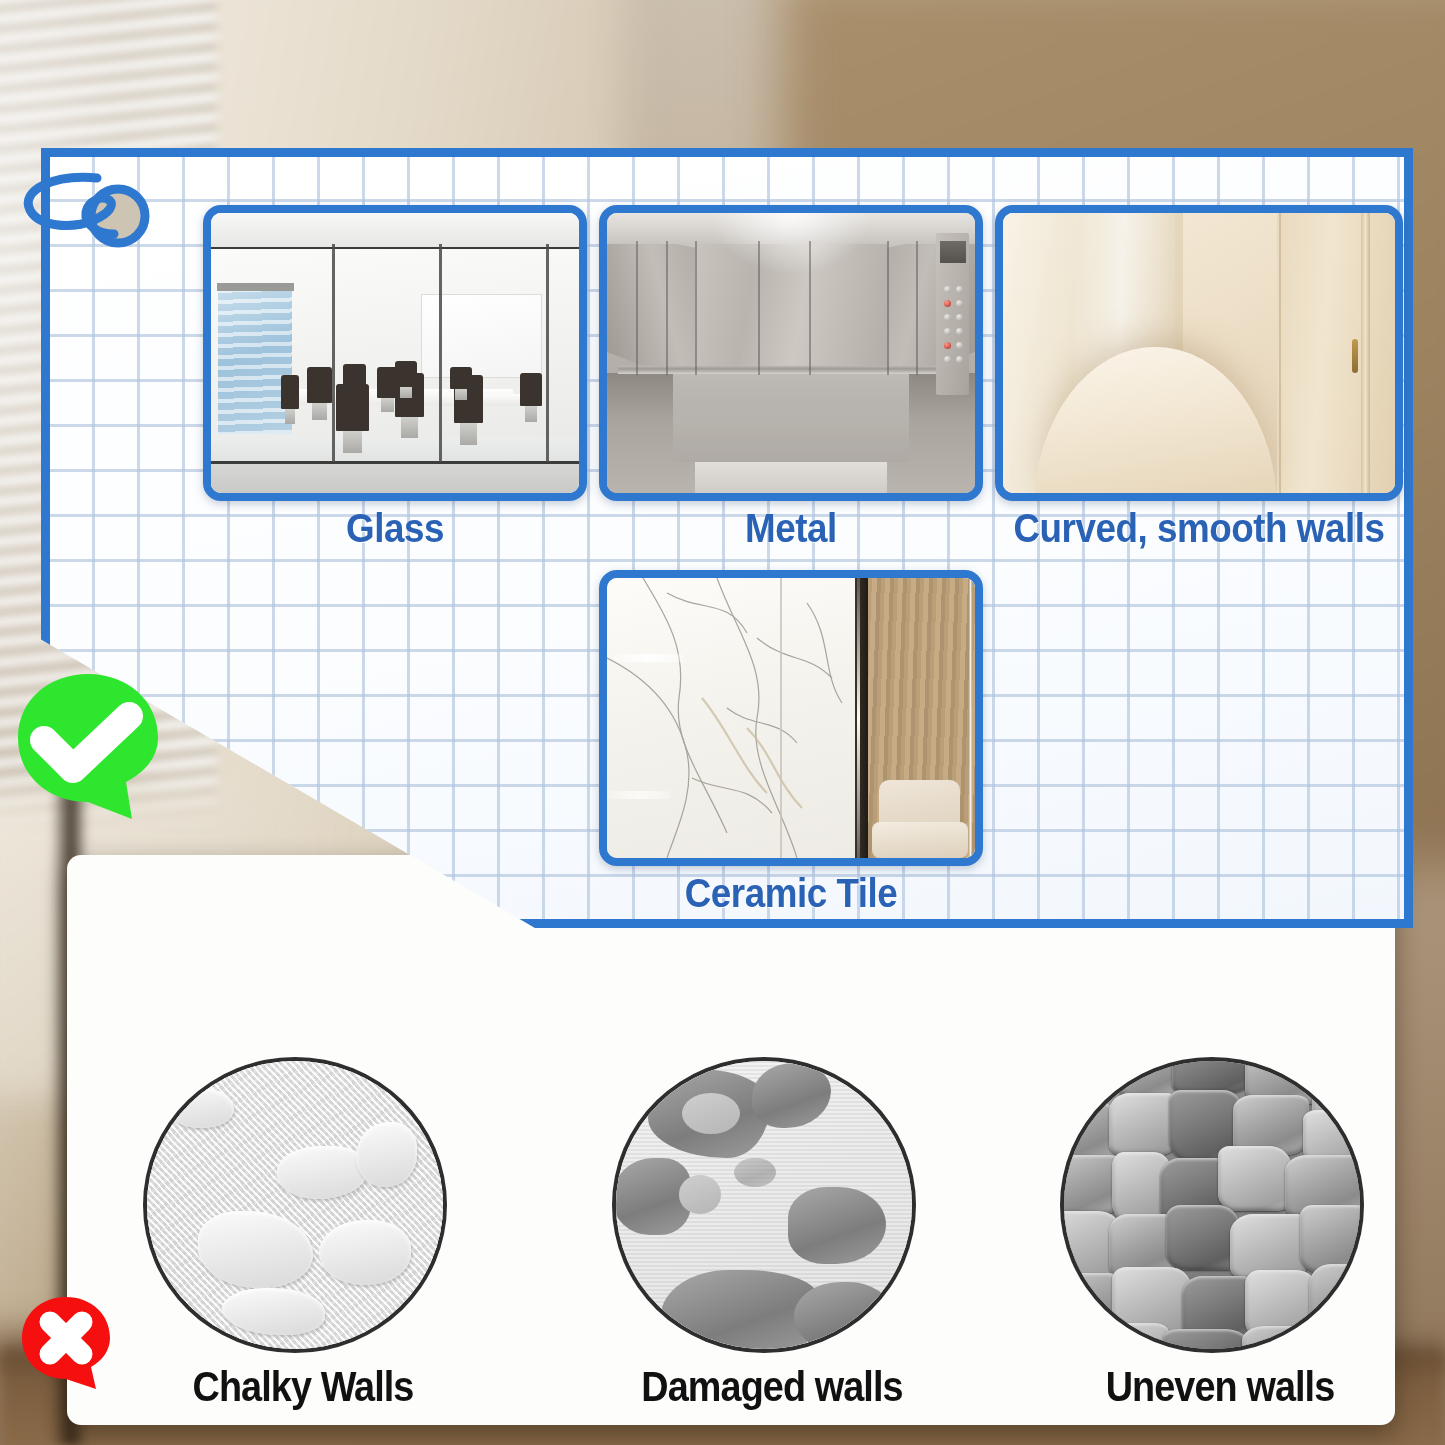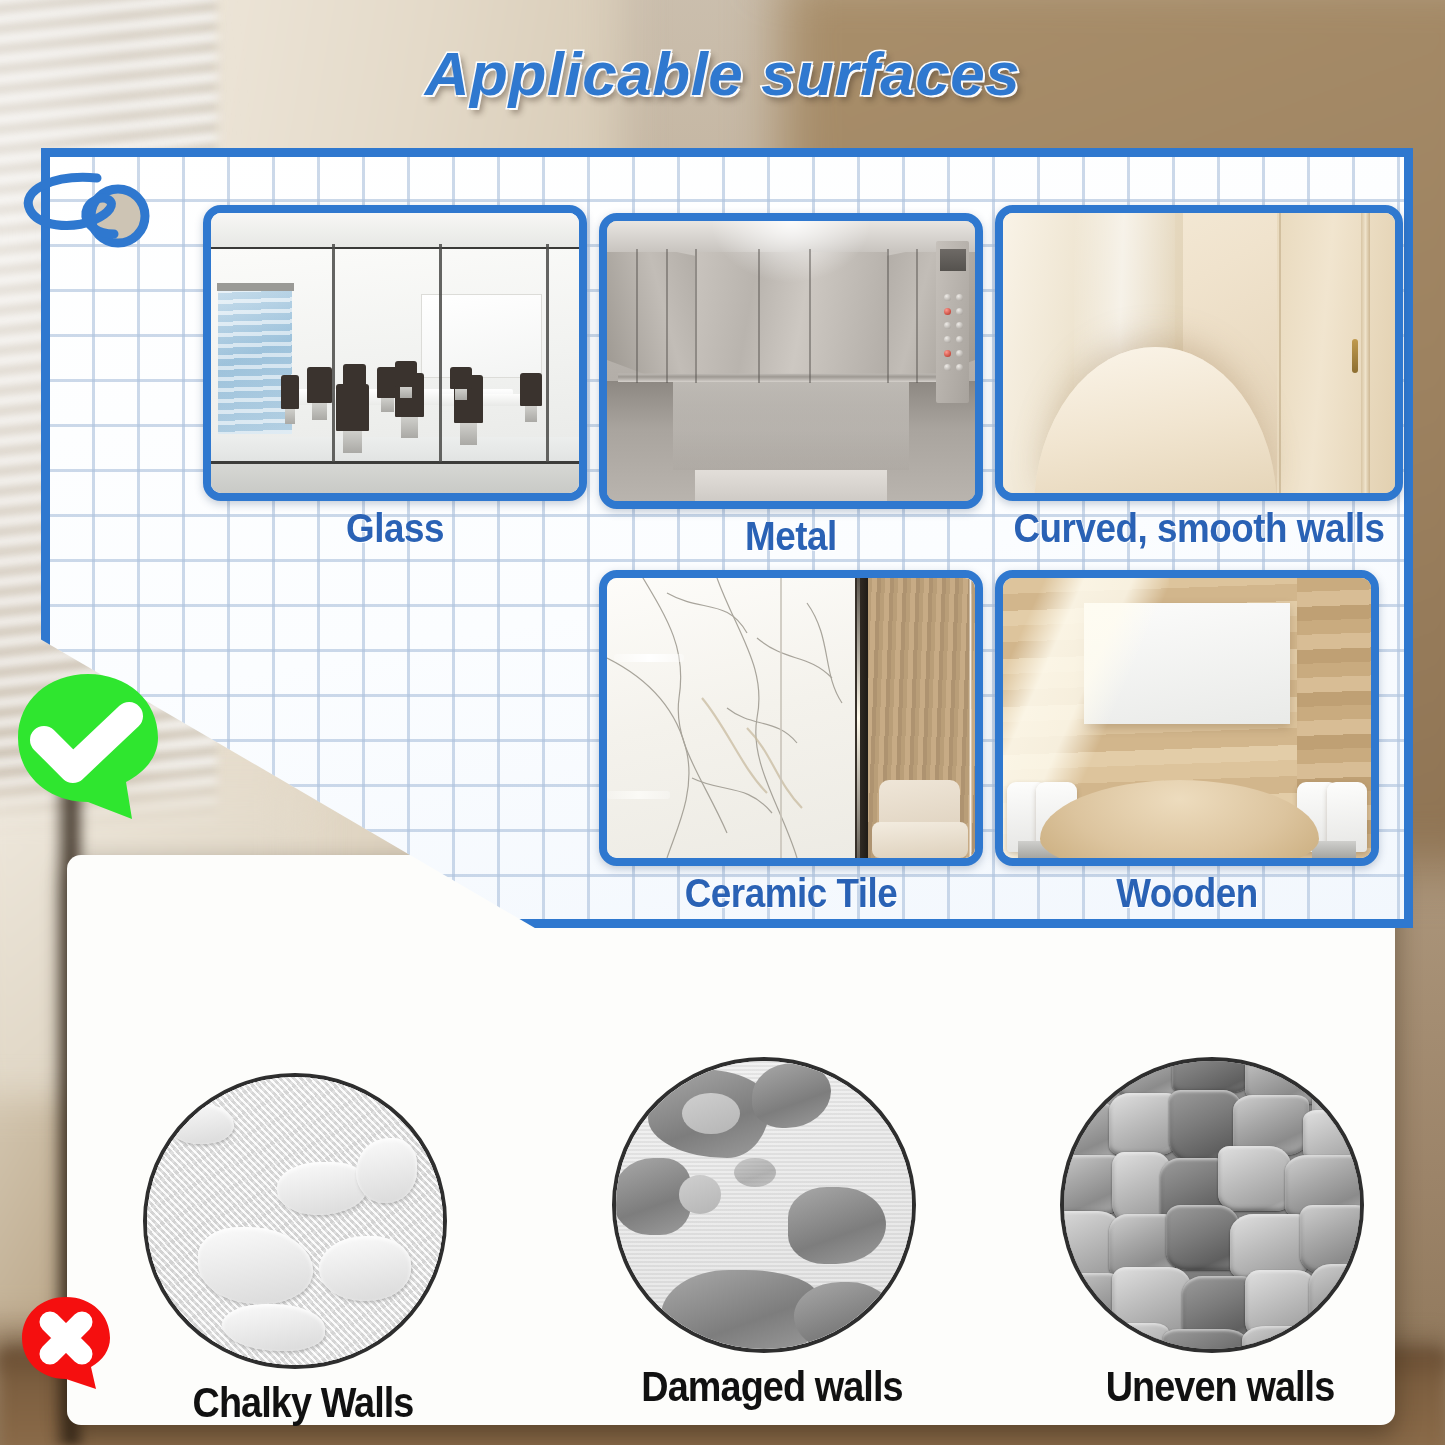--- a/index.html
+++ b/index.html
@@ -363,21 +363,20 @@
   <div class="bg-layer bg-wall-right"></div>
   <div class="bg-layer bg-col"></div>
   <div class="bg-layer bg-blinds"></div>
   <div class="bg-layer bg-blinds-glow"></div>
   <div class="bg-layer bg-desk"></div>
   <div class="bg-layer bg-desk2"></div>
   <div class="bg-layer bg-floor-top"></div>
   <div class="bg-layer bg-floor"></div>
   <div class="bg-layer bg-dark-edge"></div>
 
-  <div id="title">Applicable surfaces</div>
 
   <div id="white-card"></div>
 
   <div id="blue-panel"></div>
 
   <div id="pin-clip">
     <svg width="150" height="92" viewBox="0 0 150 92">
       <circle cx="104" cy="48" r="27" fill="#cdc4b4"></circle>
       <circle cx="104" cy="48" r="27" fill="none" stroke="#2f78cf" stroke-width="9"></circle>
       <path d="M83 10 C40 6 6 22 16 42 C24 58 56 62 80 52 C96 45 101 36 95 32
@@ -412,21 +411,21 @@
           <div class="g-ceil"></div>
           <div class="g-base"></div>
           <div class="g-mull" style="left:33%;"></div>
           <div class="g-mull" style="left:62%;"></div>
           <div class="g-mull" style="left:91%;"></div>
         </div>
       </div>
       <div class="cap">Glass</div>
     </div>
 
-    <div class="cell" style="left:396px; top:8px; width:384px;">
+    <div class="cell" style="left:396px; top:0px; width:384px;">
       <div class="thumb">
         <div class="art art-metal">
           <div class="m-lwall"></div>
           <div class="m-rwall"></div>
           <div class="m-back"></div>
           <div class="m-ceil"></div>
           <div class="m-glow"></div>
           <div class="m-floor"></div>
           <div class="m-refl"></div>
           <div class="m-tile"></div>
@@ -500,38 +499,20 @@
           <div class="t-wood">
               <div class="t-wood-hi"></div>
             </div>
           <div class="t-chair"></div>
           <div class="t-chair-seat"></div>
         </div>
       </div>
       <div class="cap">Ceramic Tile</div>
     </div>
 
-    <div class="cell" style="left:792px; top:365px; width:384px;">
-      <div class="thumb">
-        <div class="art art-wood">
-          <div class="w-rightband"></div>
-          <div class="w-screen"></div>
-          <div class="w-sun"></div>
-          <div class="w-chair" style="left:1%;"></div>
-          <div class="w-chair" style="left:9%;"></div>
-          <div class="w-chair" style="right:9%;"></div>
-          <div class="w-chair" style="right:1%;"></div>
-          <div class="w-chairleg" style="left:4%;"></div>
-          <div class="w-chairleg" style="right:4%;"></div>
-          <div class="w-pedestal"></div>
-          <div class="w-table"></div>
-        </div>
-      </div>
-      <div class="cap">Wooden</div>
-    </div>
   </div>
 
   <div id="check-badge">
     <svg width="168" height="150" viewBox="0 0 168 150">
       <path d="M150 66 C150 28 119 2 80 2 C41 2 10 28 10 66 C10 104 41 130 80 130
                L124 147 L118 110 C137 100 150 85 150 66 Z" fill="#2fe62f"></path>
       <path d="M36 68 L65 97 L121 44" fill="none" stroke="#ffffff" stroke-width="28" stroke-linecap="round" stroke-linejoin="round"></path>
     </svg>
   </div>
 
@@ -539,21 +520,21 @@
     <svg width="102" height="96" viewBox="0 0 102 96">
       <path d="M92 43 C92 20 74 2 48 2 C22 2 4 20 4 43 C4 66 22 84 48 84
                L78 94 L73 72 C85 65 92 55 92 43 Z" fill="#f50f0f"></path>
       <path d="M32 27 L64 59 M64 27 L32 59" fill="none" stroke="#ffffff" stroke-width="21" stroke-linecap="round"></path>
     </svg>
   </div>
 
 
   <div id="circle-row">
 
-    <div class="ccell" style="left:43px; top:16px;">
+    <div class="ccell" style="left:43px; top:0;">
       <div class="circ">
         <div class="art art-chalk">
           <div class="chalk-patch" style="left:8%;  top:10%; width:22%; height:14%; border-radius:42% 58% 48% 52%;"></div>
           <div class="chalk-patch" style="left:44%; top:30%; width:30%; height:18%; border-radius:48% 40% 55% 45%;"></div>
           <div class="chalk-patch" style="left:18%; top:52%; width:38%; height:26%; border-radius:38% 60% 45% 55%;"></div>
           <div class="chalk-patch" style="left:58%; top:55%; width:30%; height:22%; border-radius:52% 44% 50% 50%;"></div>
           <div class="chalk-patch" style="left:26%; top:78%; width:34%; height:16%; border-radius:45% 55% 40% 60%;"></div>
           <div class="chalk-patch" style="left:70%; top:22%; width:20%; height:22%; border-radius:55% 40% 52% 48%;"></div>
         </div>
       </div>

